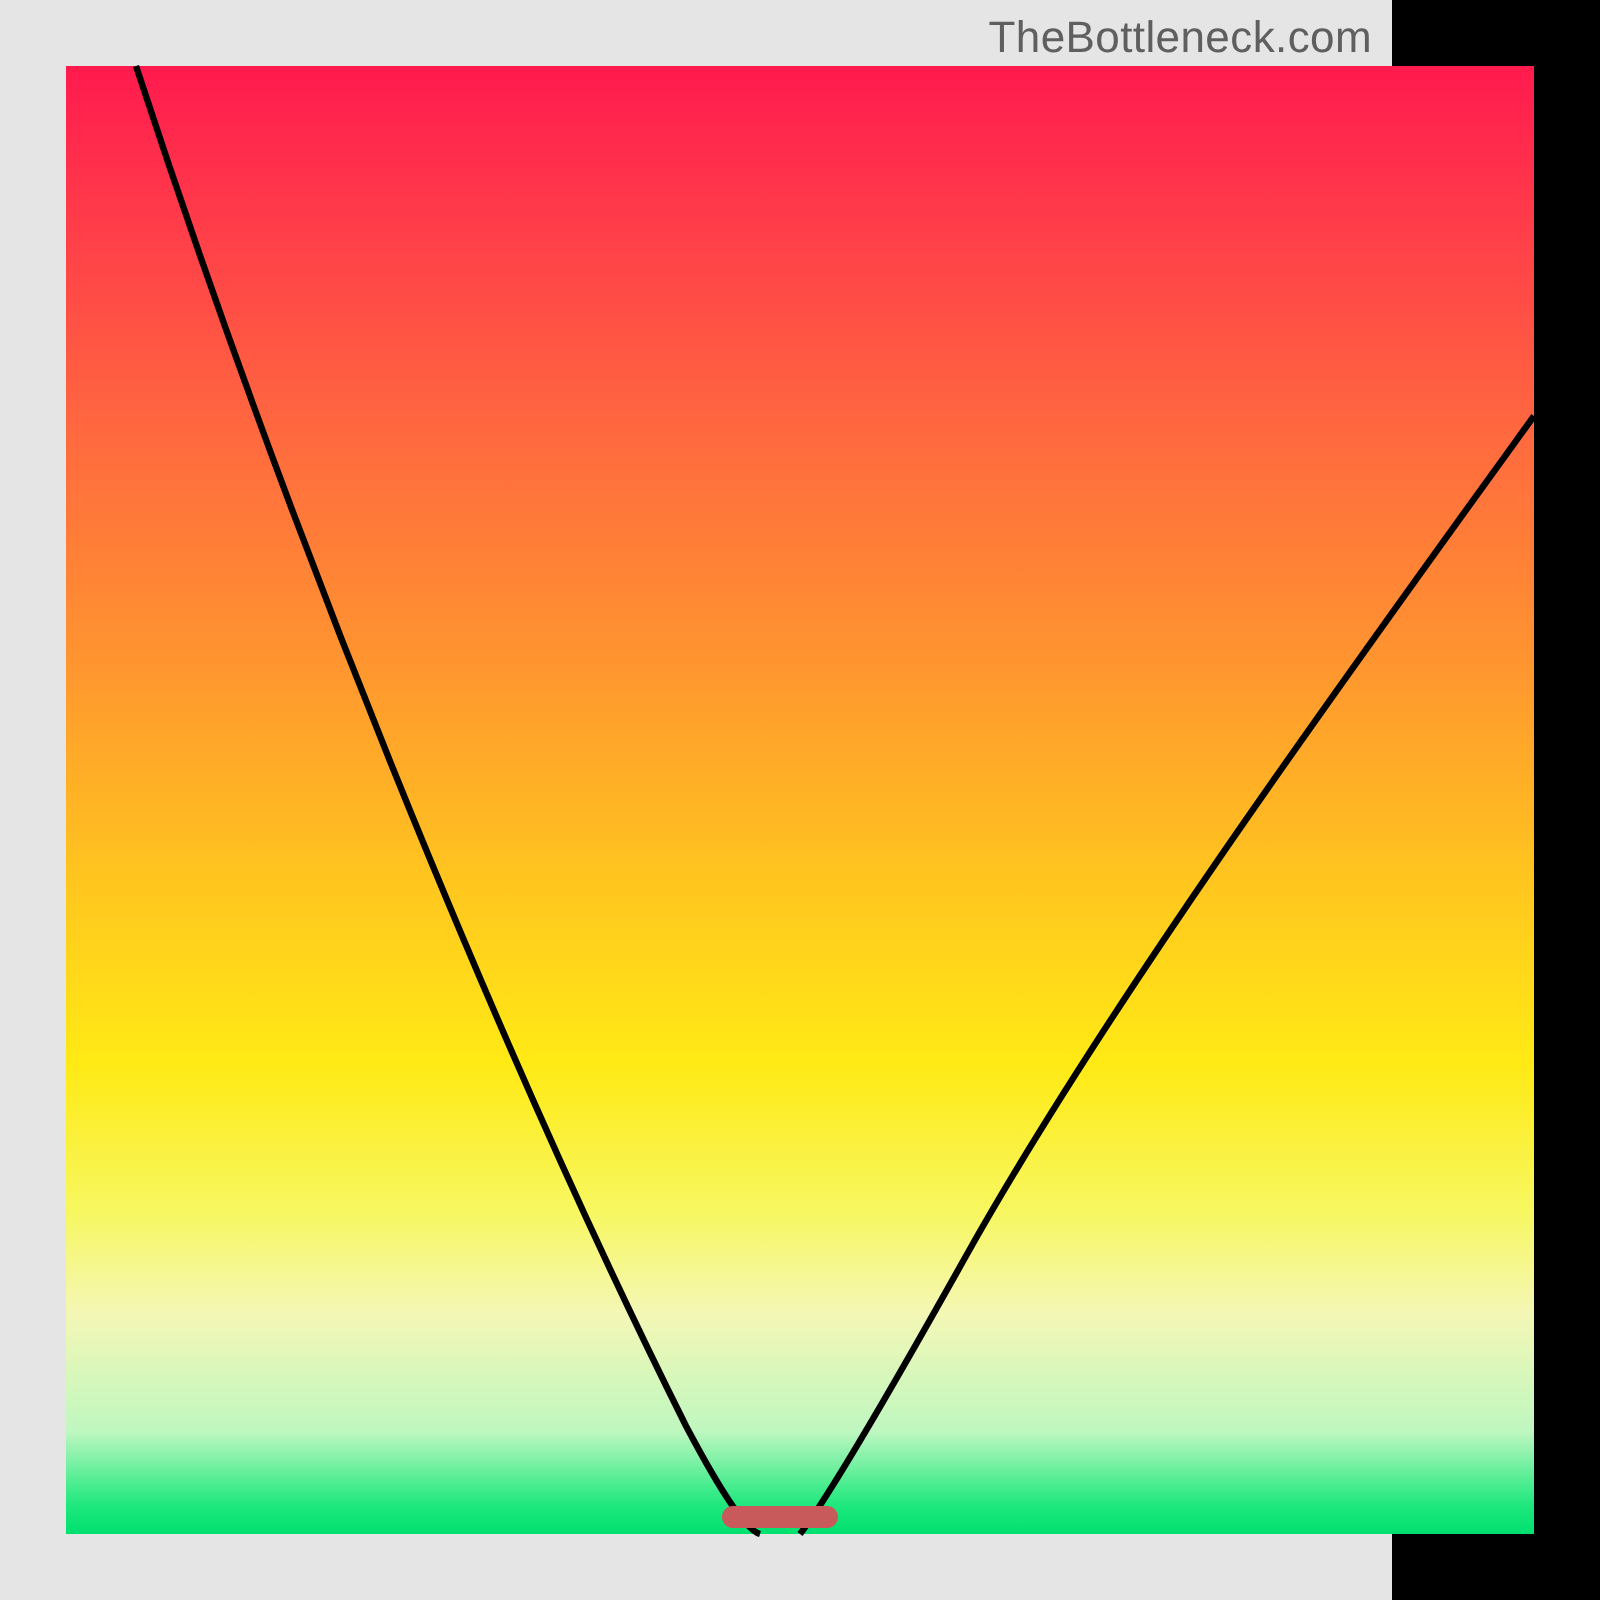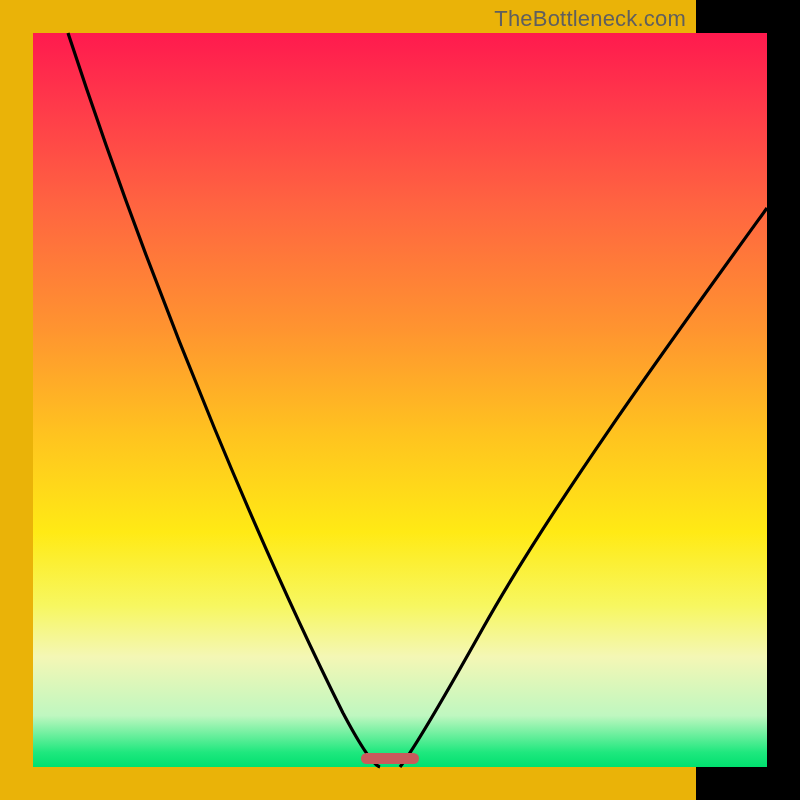--- a/index.html
+++ b/index.html
@@ -10,21 +10,21 @@
     background: #000;
     overflow: hidden;
     font-family: Arial, Helvetica, sans-serif;
   }
   .frame {
     position: absolute;
     left: 0;
     top: 0;
     width: 696px;
     height: 800px;
-    background: #eab308;
+    background: #e5e5e5;
   }
   .plot-area {
     position: absolute;
     left: 33px;
     top: 33px;
     width: 734px;
     height: 734px;
     background: linear-gradient(to bottom,
       #ff1a4e 0%,
       #ff3a4a 10%,

